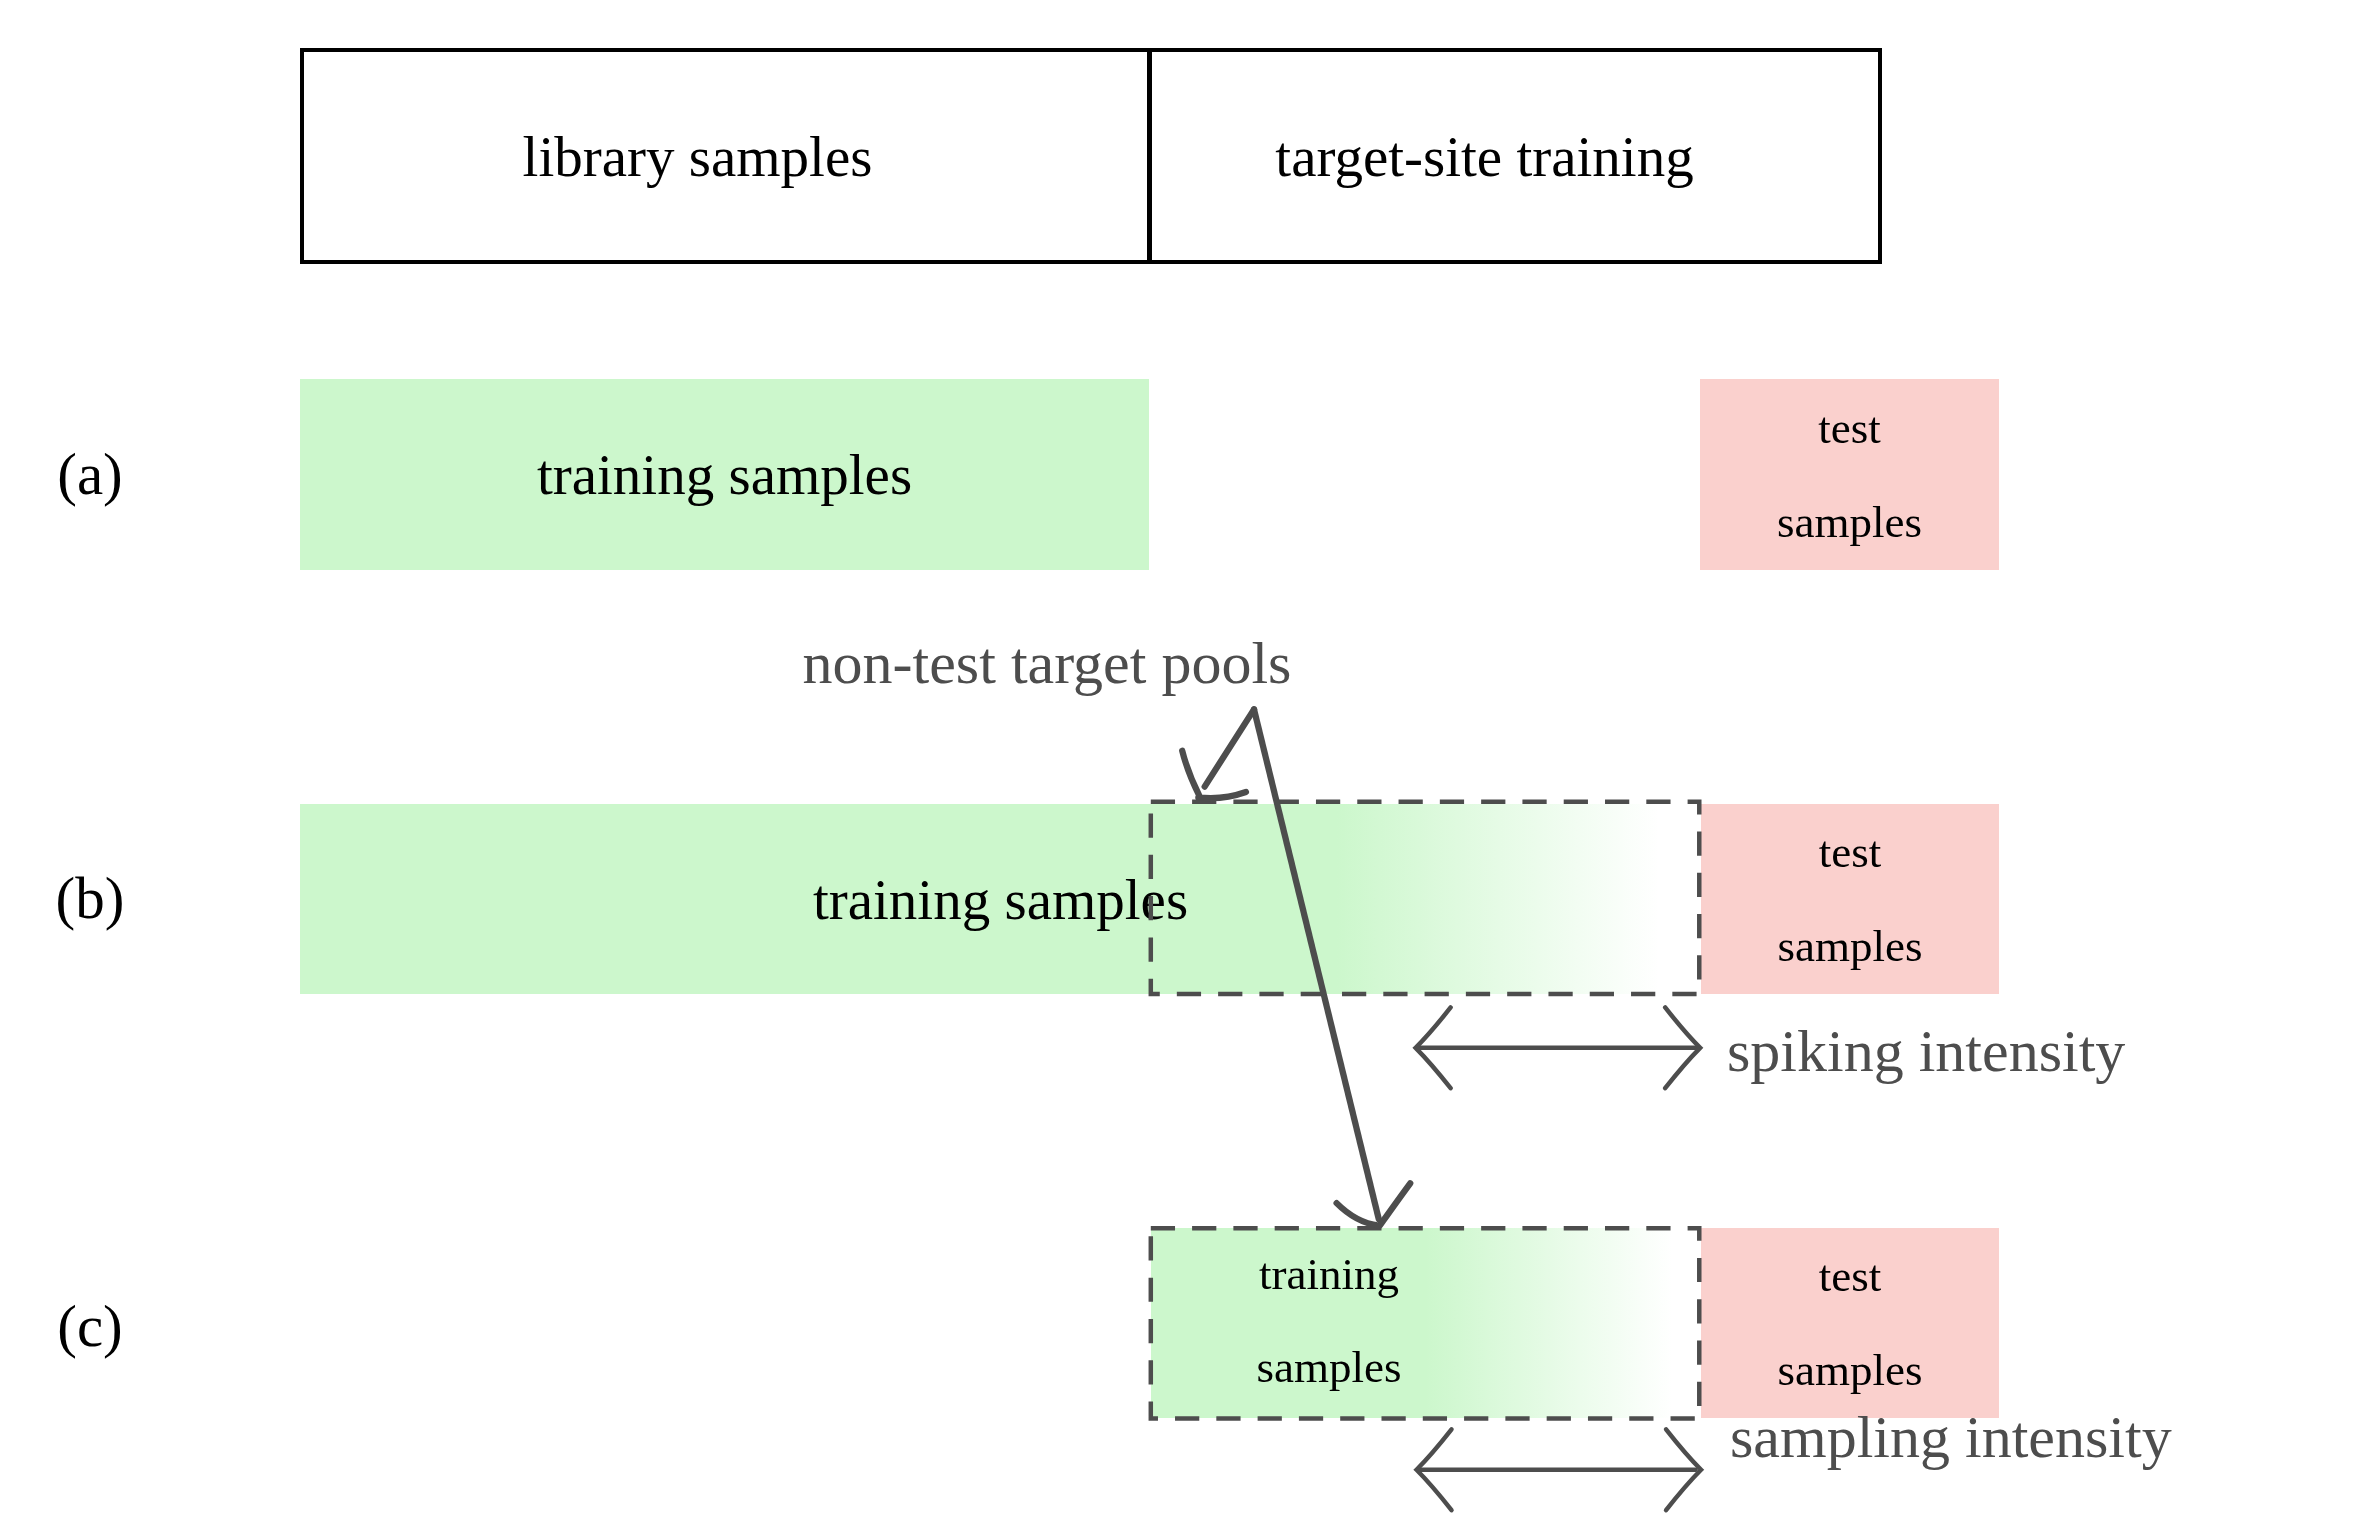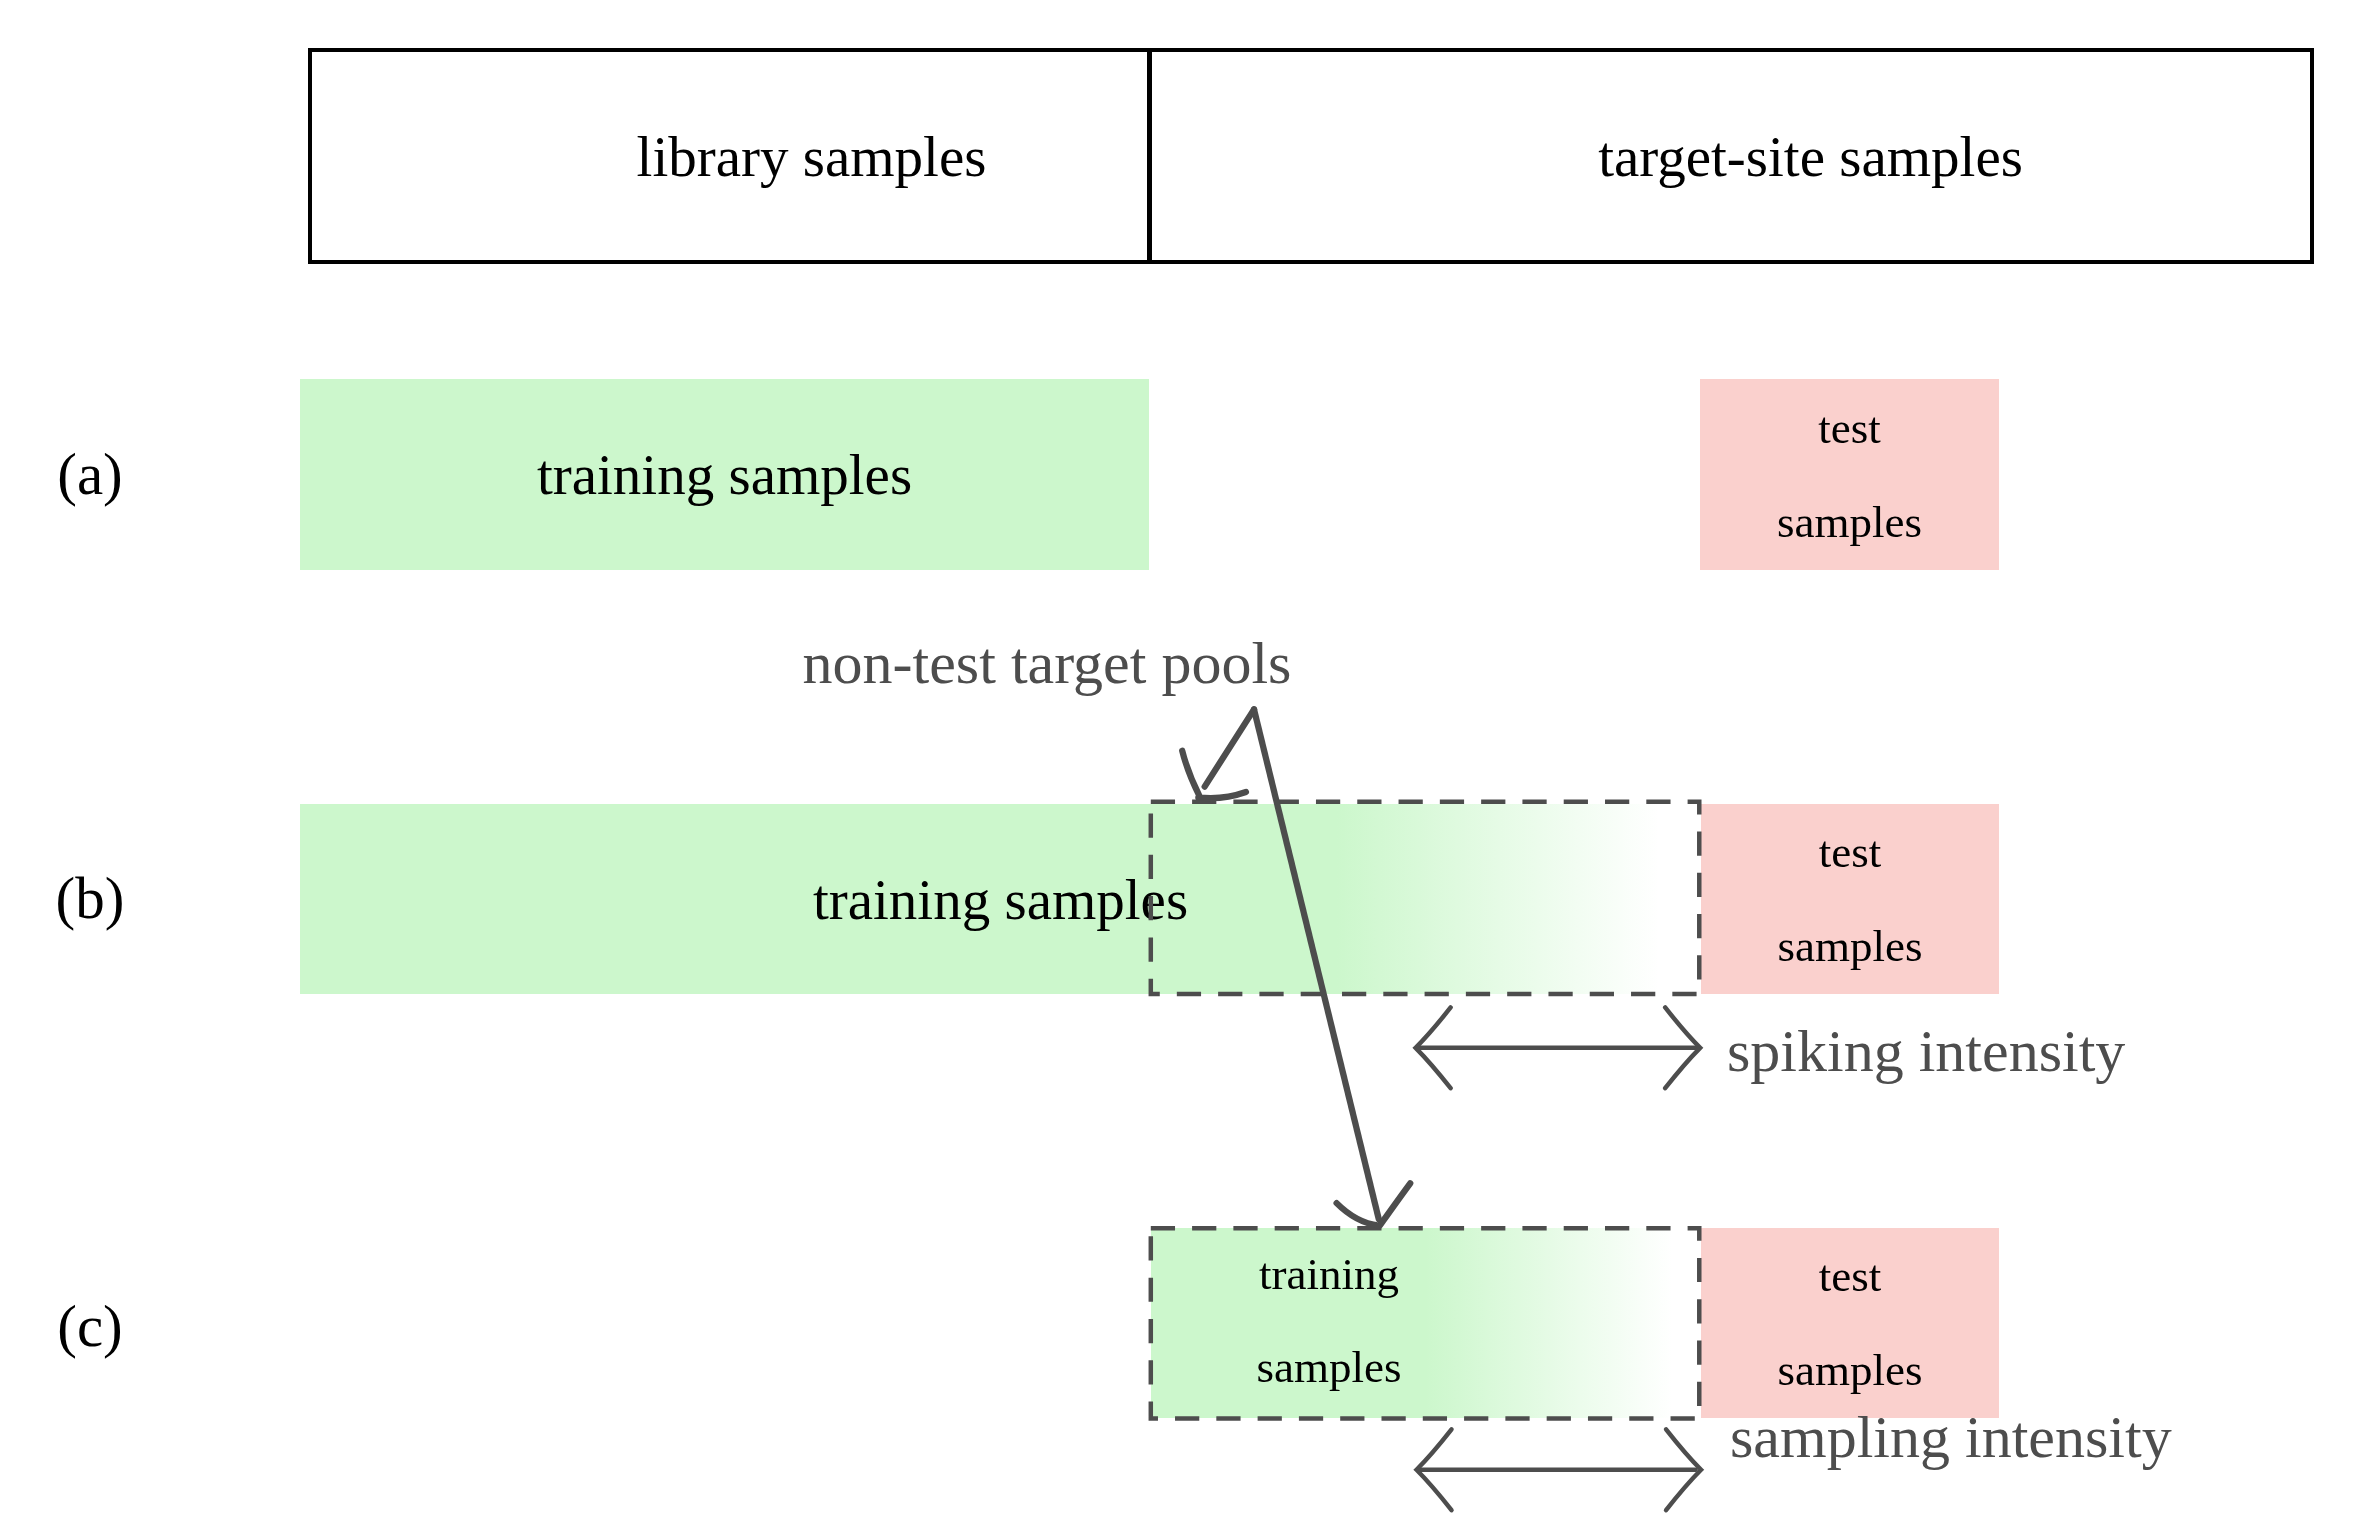--- a/index.html
+++ b/index.html
@@ -15,25 +15,24 @@
     height:1540px;
     background:#ffffff;
     font-family:"Liberation Serif","DejaVu Serif",serif;
     color:#000;
     overflow:hidden;
   }
   
   .header-box{
     position:absolute;
     left:300px; top:48px;
-    width:2006px; height:216px;
+    width:1582px; height:216px;
     border:4.5px solid var(--black);
     box-sizing:border-box;
     display:flex;
-    margin-left:8px;
   }
   .header-cell{
     flex:1 1 50%;
     display:flex;align-items:center;justify-content:center;
     font-size:57px;
   }
   .header-divider{
     position:absolute;
     left:1147px; top:48px;
     width:4.5px; height:216px;
@@ -86,21 +85,21 @@
 </head>
 <body>
 
 <div id="canvas">
 
   <div class="header-box">
     <div class="header-cell">
       <span>library samples</span>
     </div>
     <div class="header-cell">
-      <span>target-site samples</span>
+      <span>target-site training</span>
     </div>
   </div>
   <div class="header-divider"></div>
 
   <div class="row-label" style="top:440px;">(a)</div>
   <div class="box green-solid" style="left:300px;top:379px;width:849px;height:191px;">
     <span>training samples</span>
   </div>
   <div class="box pink two-line" style="left:1700px;top:379px;width:299px;height:191px;">
     <span class="line">test</span>

